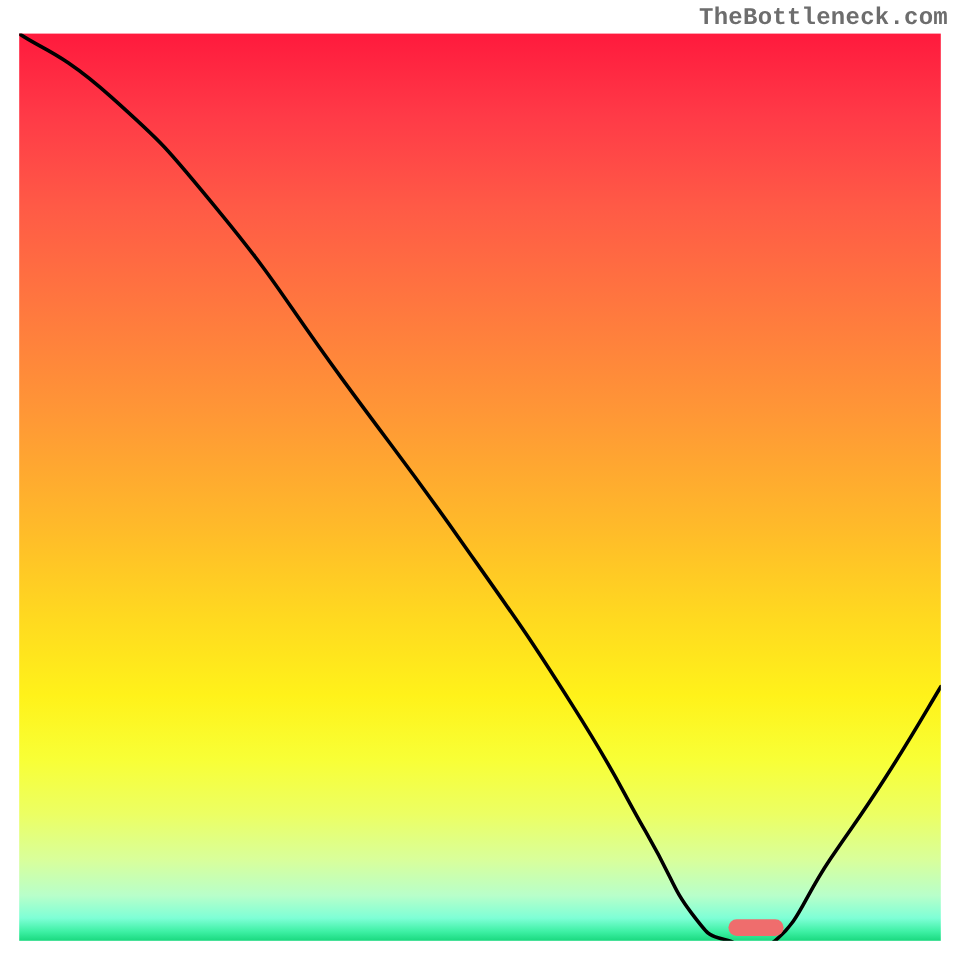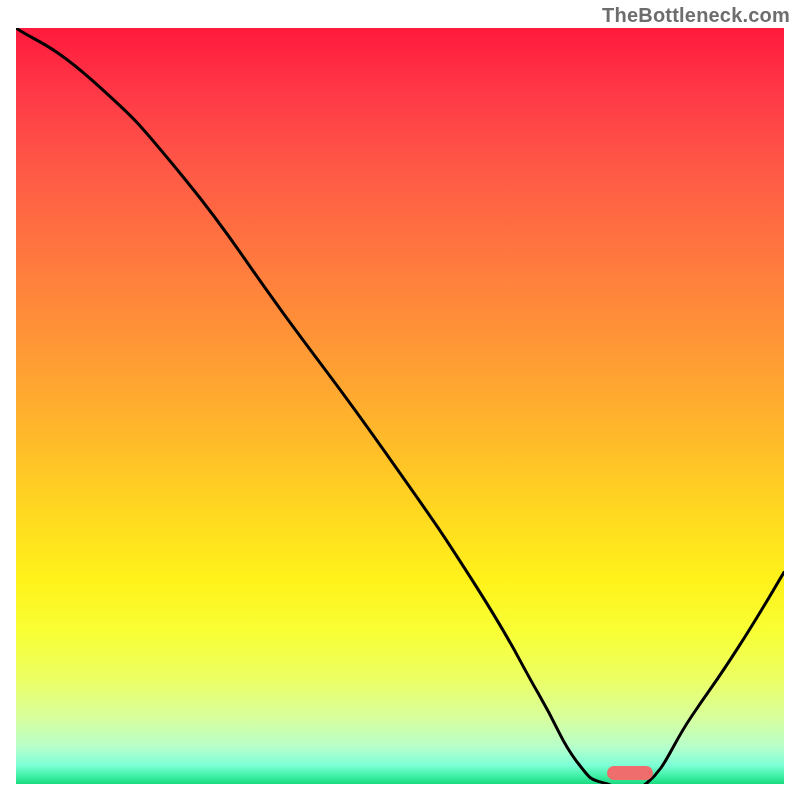--- a/index.html
+++ b/index.html
@@ -12,21 +12,21 @@
   }
   .wrap {
     position: relative;
     width: 800px;
     height: 800px;
   }
   .watermark {
     position: absolute;
     top: 4px;
     right: 10px;
-    font-family: Liberation Sans, sans-serif;
+    font-family: Liberation Mono, monospace;
     font-size: 20px;
     font-weight: 600;
     color: #6d6d6d;
     letter-spacing: 0.2px;
     user-select: none;
   }
   .plot {
     position: absolute;
     left: 16px;
     top: 28px;

